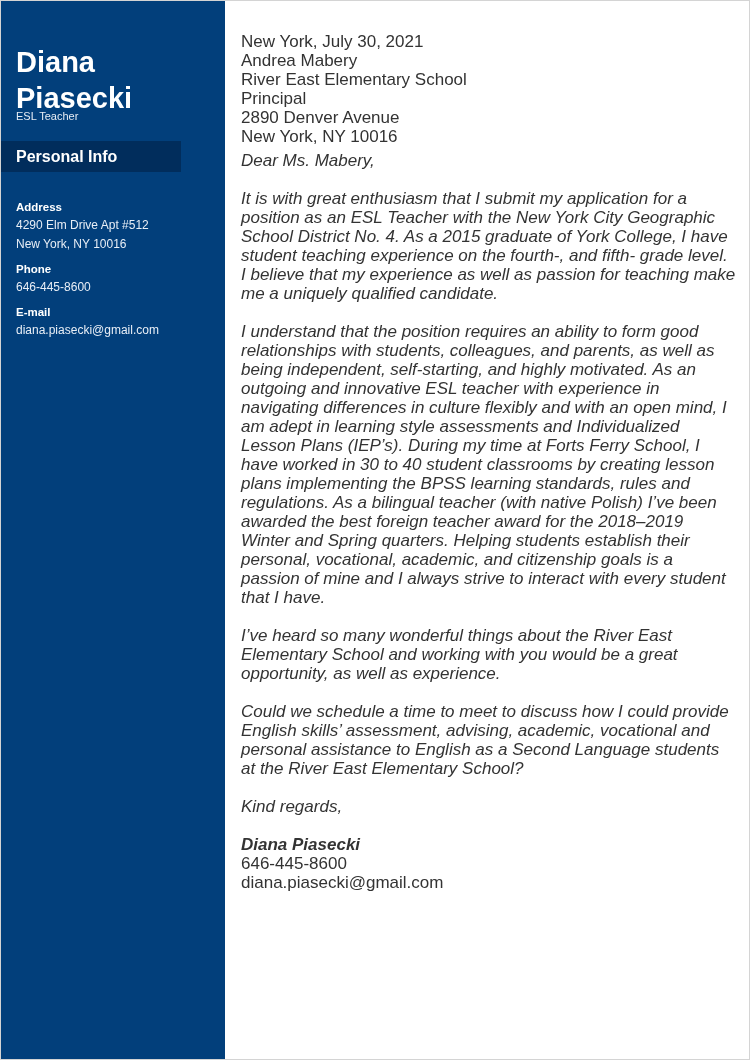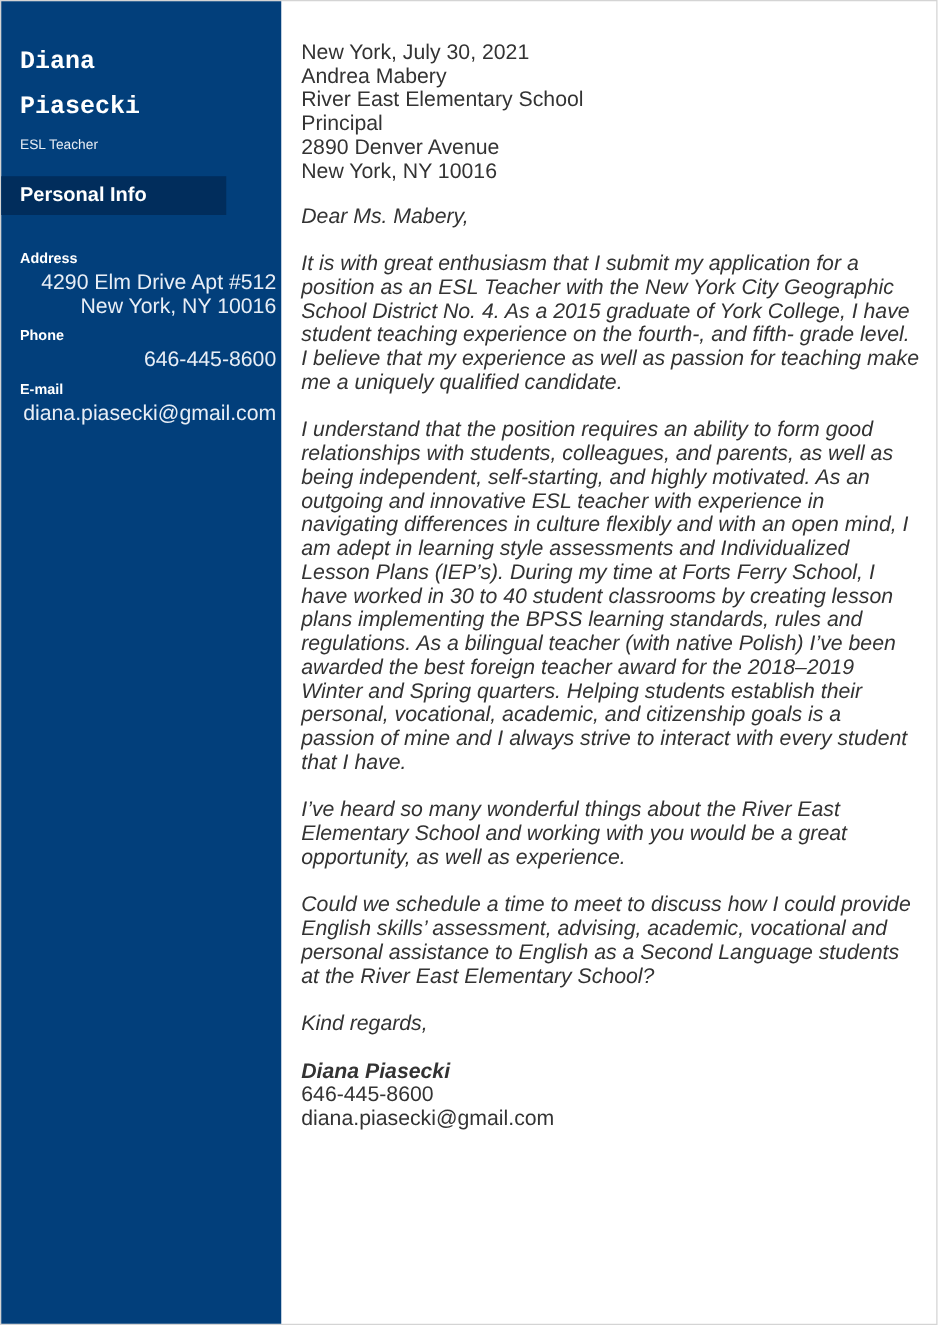--- a/index.html
+++ b/index.html
@@ -1,29 +1,29 @@
 <!DOCTYPE html>
 <html><head>
 <meta charset="utf-8">
 <style>
   html, body { margin: 0; padding: 0; background: #ffffff; }
   body { width: 750px; height: 1060px; position: relative; overflow: hidden; font-family: "Liberation Sans", sans-serif; }
   .page { position: absolute; left: 0; top: 0; width: 748px; height: 1058px; border: 1px solid #d4d4d4; background: #fff; }
   .sidebar { position: absolute; left: 0; top: 0; width: 224px; height: 1058px; background: #023f7b; color: #ffffff; }
-  .name { position: absolute; left: 15px; top: 31px; font-size: 20px; font-weight: bold; line-height: 36px; color: #fff; font-family: Liberation Mono, monospace; }
+  .name { position: absolute; left: 15px; top: 43px; font-size: 29px; font-weight: bold; line-height: 36px; color: #fff; }
   .title { position: absolute; left: 15px; top: 104px; font-size: 11px; line-height: 22px; color: #e6ecf4; }
   .section-band { position: absolute; left: 0; top: 140px; width: 180px; height: 31px; background: #012d5c; }
   .section-title { position: absolute; left: 15px; top: 6px; font-size: 16px; font-weight: bold; line-height: 20px; color: #fff; }
   .info { position: absolute; left: 15px; top: 197px; width: 205px; }
   .info-label { font-size: 11.5px; font-weight: bold; line-height: 18px; color: #fff; }
-  .info-value { font-size: 17px; line-height: 19px; color: #e8eef6; text-align: right; }
+  .info-value { font-size: 12px; line-height: 19px; color: #e8eef6; }
   .info-group { margin-bottom: 6px; }
   .letter { position: absolute; left: 240px; top: 31px; width: 495px; color: #333333; font-size: 17px; line-height: 19px; }
   .letter p { margin: 0; }
-  .block { margin-bottom: 17px; }
+  .block { margin-bottom: 5px; }
   .para { margin-bottom: 19px !important; font-style: italic; }
   .sig-name { font-weight: bold; font-style: italic; }
 </style>
 </head>
 <body>
 
 <div class="page">
 
   <div class="sidebar">
     <div class="name">

